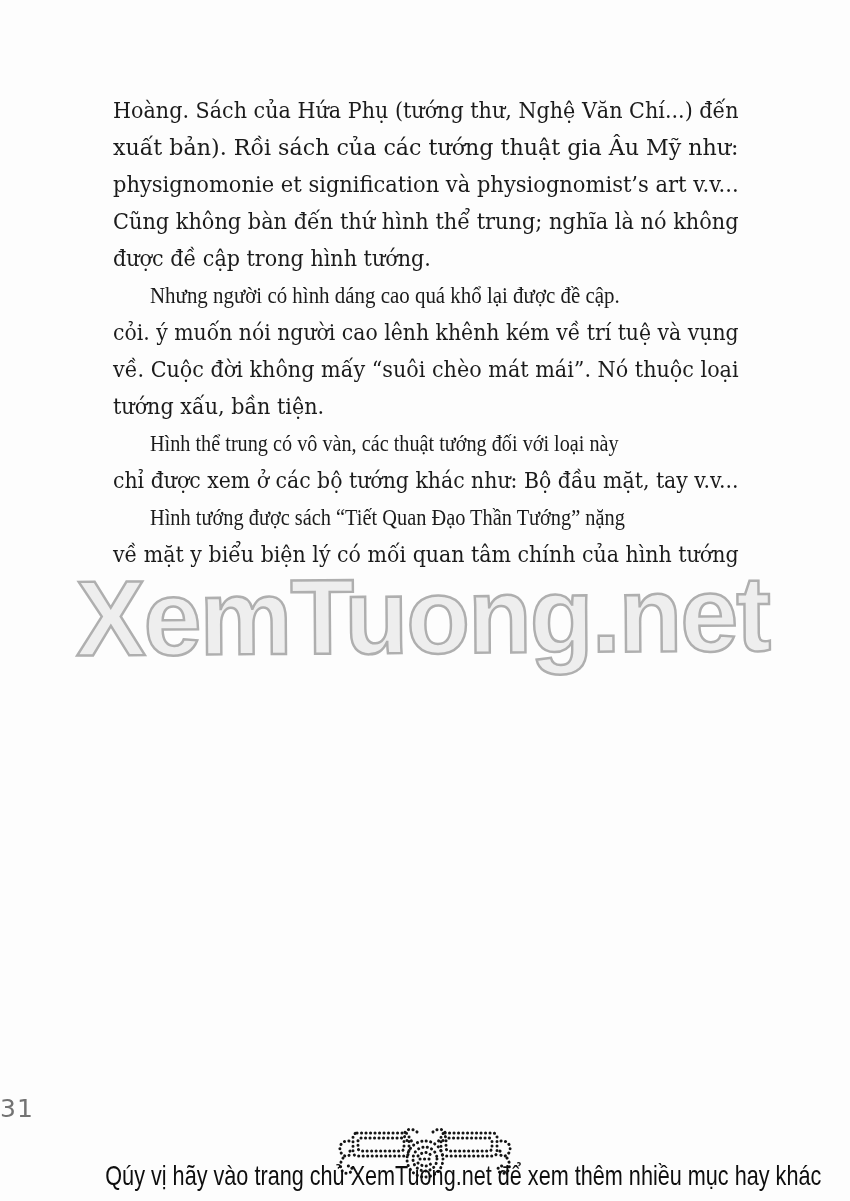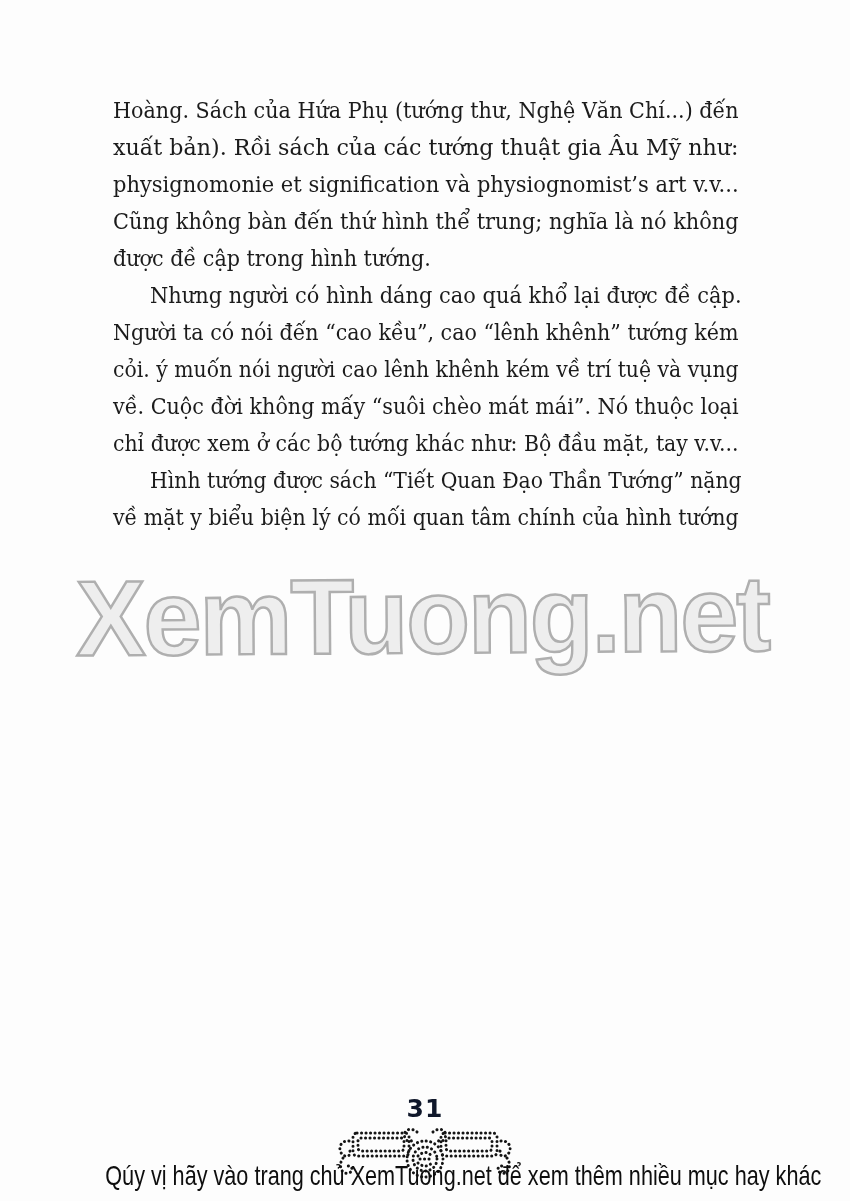--- a/index.html
+++ b/index.html
@@ -23,29 +23,29 @@
     -webkit-text-stroke:2.5px #a2a2a2;
     transform-origin:left center;
     opacity:0.85;
   }
   
   .text-block{
     position:absolute;left:85px;top:92px;width:680px;z-index:1;
     color:#1b1b1b;font-size:23px;line-height:37px;margin-left:28px;
   }
   .text-line{height:37px;white-space:nowrap;}
-  .text-line.indent{margin-left:37px;}
+  .text-line.indent{margin-left:37px;font-family:Liberation Serif, serif;}
   .text-line > span{
     display:inline-block;white-space:nowrap;transform-origin:left center;
   }
   
   .page-number{
-    position:absolute;left:0;right:0;top:1094px;text-align:center;z-index:2;
+    position:absolute;left:0;right:0;top:1094px;text-align:left;z-index:2;
     font-family:"DejaVu Sans","Liberation Sans",sans-serif;
-    font-weight:bold;font-size:25px;color:#0f172a;letter-spacing:1px;
+    font-weight:normal;font-size:25px;color:#737373;letter-spacing:1px;
   }
   
   .ornament{
     position:absolute;left:50%;top:1120px;margin-left:-89px;z-index:1;
     width:178px;height:66px;
   }
   
   .footer{
     position:absolute;left:0;right:0;top:1156px;text-align:left;z-index:3;
     font-family:"Liberation Sans","DejaVu Sans",sans-serif;
@@ -64,23 +64,24 @@
     <span class="watermark-text" style="transform: scaleX(0.974681);">XemTuong.net</span>
   </div>
 
   <div class="text-block" id="text-block">
       <div class="text-line"><span style="transform: scaleX(0.899899);">Hoàng. Sách của Hứa Phụ (tướng thư, Nghệ Văn Chí...) đến</span></div>
       <div class="text-line"><span style="transform: scaleX(0.963749);">xuất bản). Rồi sách của các tướng thuật gia Âu Mỹ như:</span></div>
       <div class="text-line"><span style="transform: scaleX(0.913077);">physignomonie et signification và physiognomist’s art v.v...</span></div>
       <div class="text-line"><span style="transform: scaleX(0.906761);">Cũng không bàn đến thứ hình thể trung; nghĩa là nó không</span></div>
       <div class="text-line"><span style="transform: scaleX(0.9);">được đề cập trong hình tướng.</span></div>
       <div class="text-line indent"><span style="transform: scaleX(0.909436);">Nhưng người có hình dáng cao quá khổ lại được đề cập.</span></div>
-      <div class="text-line"><span style="transform: scaleX(0.896045);">Người ta có nói đến “cao kều”, cao “lênh khênh” tướng kém</span></div>
       <div class="text-line"><span style="transform: scaleX(0.886932);">cỏi. ý muốn nói người cao lênh khênh kém về trí tuệ và vụng</span></div>
       <div class="text-line"><span style="transform: scaleX(0.901091);">về. Cuộc đời không mấy “suôi chèo mát mái”. Nó thuộc loại</span></div>
+      <div class="text-line"><span style="transform: scaleX(0.9);">tướng xấu, bần tiện.</span></div>
+      <div class="text-line indent"><span style="transform: scaleX(0.879185);">Hình thể trung có vô vàn, các thuật tướng đối với loại này</span></div>
       <div class="text-line"><span style="transform: scaleX(0.888889);">chỉ được xem ở các bộ tướng khác như: Bộ đầu mặt, tay v.v...</span></div>
       <div class="text-line indent"><span style="transform: scaleX(0.885122);">Hình tướng được sách “Tiết Quan Đạo Thần Tướng” nặng</span></div>
       <div class="text-line"><span style="transform: scaleX(0.893763);">về mặt y biểu biện lý có mối quan tâm chính của hình tướng</span></div>
     </div>
 
   <div class="page-number">31</div>
 
   <div class="ornament">
     <svg width="178" height="66" viewBox="0 0 178 66">
       <g fill="none" stroke="#151515" stroke-width="3" stroke-linecap="round" stroke-dasharray="0.1 4.4">

